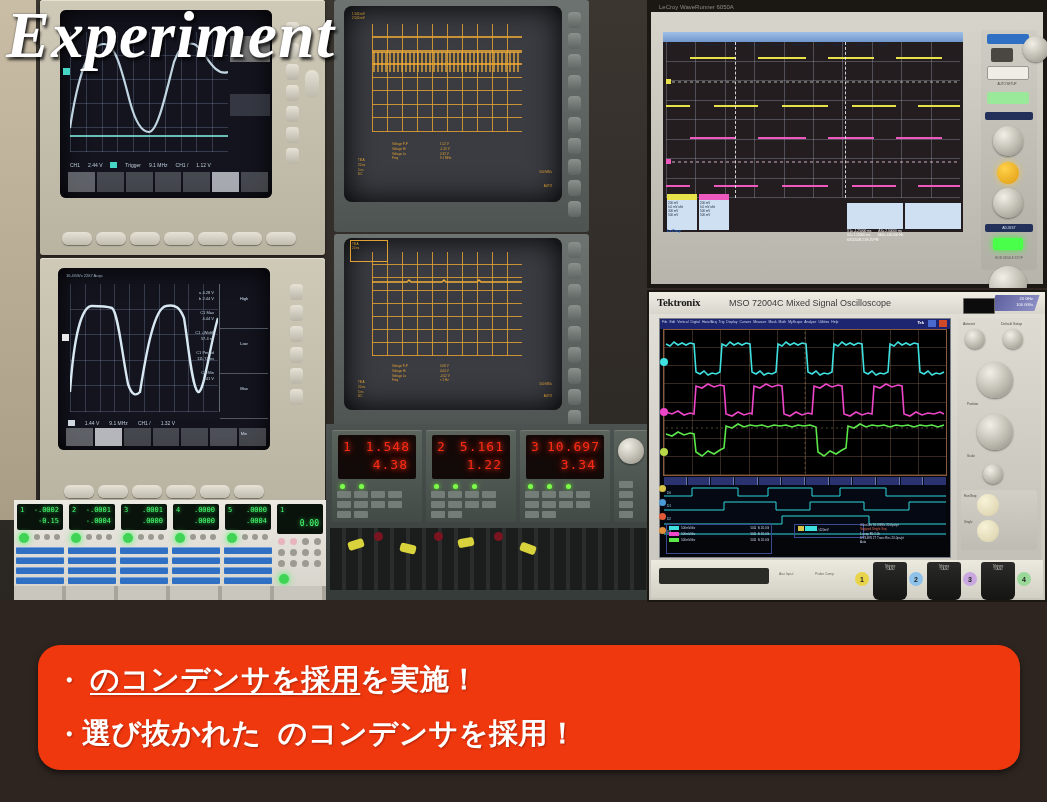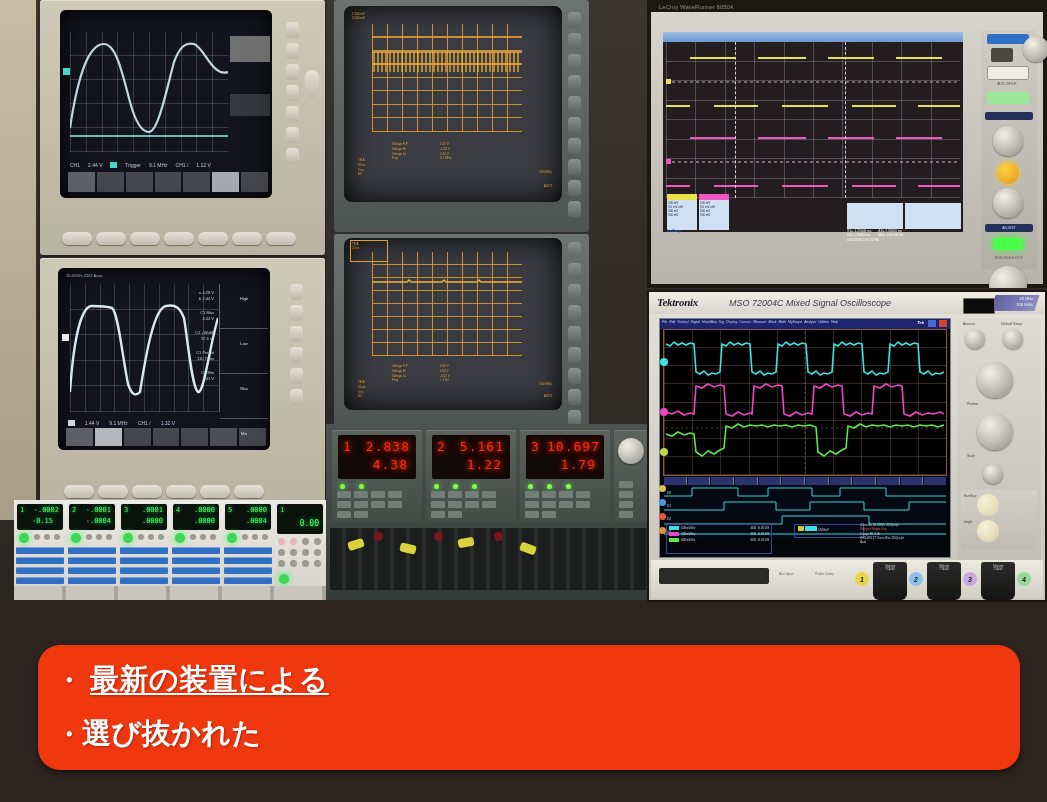--- a/index.html
+++ b/index.html
@@ -75,21 +75,21 @@
   .lc-menubar span{font-size:4px;color:#1b2740;padding:0 2px;line-height:10px;}
   .lc-grid{position:absolute;left:3px;right:3px;top:10px;bottom:34px;
     background-image:
       repeating-linear-gradient(0deg,rgba(160,170,190,.35) 0 1px,transparent 1px 12.5%),
       repeating-linear-gradient(90deg,rgba(160,170,190,.35) 0 1px,transparent 1px 10%);}
   .lc-panel{position:absolute;right:6px;top:18px;width:56px;bottom:14px;
     background:linear-gradient(180deg,#cfcdc3,#b2b0a6);border-radius:2px;}
 
   
   #photo-tek{left:647px;top:290px;width:400px;height:312px;background:#1a1713;}
-  .tk-body{position:absolute;inset:2px;background:linear-gradient(180deg,#e3e1d7,#c8c6bc);font-style:italic;}
+  .tk-body{position:absolute;inset:2px;background:linear-gradient(180deg,#e3e1d7,#c8c6bc);}
   .tk-head{position:absolute;left:0;right:0;top:0;height:22px;background:linear-gradient(180deg,#f0eee4,#d8d6cc);}
   .tk-brand{position:absolute;left:8px;top:4px;font-weight:bold;font-size:11px;color:#1b1b1b;
     font-family:"Liberation Serif",serif;letter-spacing:-.3px;}
   .tk-model{position:absolute;left:80px;top:6px;font-size:9px;color:#3a3a3a;}
   .tk-dpx{position:absolute;right:54px;top:5px;font-size:8px;color:#6a6a84;}
   .tk-badge{position:absolute;right:8px;top:3px;width:44px;height:16px;
     background:linear-gradient(110deg,#5c5f9e,#8e91c6);transform:skewX(-18deg);}
   .tk-screen{position:absolute;left:10px;top:26px;width:290px;height:238px;background:#04060a;
     border:1px solid #7a7f8a;}
   .tk-menubar{position:absolute;left:0;right:0;top:0;height:10px;background:#1d2470;}
@@ -331,21 +331,21 @@
           <i></i>
           <i></i>
           <i></i>
       </div>
     </div>
 
     <div style="position:absolute;left:326px;top:424px;width:327px;height:176px;background:linear-gradient(180deg,#4b5250,#353b39);">
       <div class="psu" style="left:6px;top:6px;width:90px;height:92px;">
         <div class="lcd">
           <div class="led-red" style="position:absolute;left:5px;top:4px;font-size:13px;">1</div>
-          <div class="led-red" style="position:absolute;right:6px;top:4px;font-size:13px;">2.838</div>
+          <div class="led-red" style="position:absolute;right:6px;top:4px;font-size:13px;">1.548</div>
           <div class="led-red" style="position:absolute;right:8px;top:22px;font-size:13px;">4.38</div>
         </div>
         <div style="position:absolute;left:8px;top:54px;display:flex;gap:14px;">
           <span class="lamp"></span>
             <span class="lamp"></span>
         </div>
         <div class="psu-keys">
           <i></i>
             <i></i>
             <i></i>
@@ -379,21 +379,21 @@
             <i></i>
             <i></i>
             <i></i>
             <i></i>
         </div>
       </div>
       <div class="psu" style="left:194px;top:6px;width:90px;height:92px;">
         <div class="lcd">
           <div class="led-red" style="position:absolute;left:5px;top:4px;font-size:13px;">3</div>
           <div class="led-red" style="position:absolute;right:4px;top:4px;font-size:13px;">10.697</div>
-          <div class="led-red" style="position:absolute;right:8px;top:22px;font-size:13px;">1.79</div>
+          <div class="led-red" style="position:absolute;right:8px;top:22px;font-size:13px;">3.34</div>
         </div>
         <div style="position:absolute;left:8px;top:54px;display:flex;gap:14px;">
           <span class="lamp"></span>
             <span class="lamp"></span>
             <span class="lamp"></span>
         </div>
         <div class="psu-keys">
           <i></i>
             <i></i>
             <i></i>
@@ -427,21 +427,21 @@
         <div style="position:absolute;left:164px;top:4px;width:9px;height:9px;border-radius:50%;background:#7a1420;"></div>
       </div>
     </div>
 
     <div class="grack" style="left:14px;top:500px;width:312px;height:88px;">
 
       <div class="gmod" style="left:0px;width:52px;">
         <div class="gl">
           <div class="led-green" style="position:absolute;left:3px;top:2px;font-size:7px;">1</div>
           <div class="led-green" style="position:absolute;right:4px;top:2px;font-size:7px;">-.0002</div>
-          <div class="led-green" style="position:absolute;right:10px;top:13px;font-size:7px;">-0.15</div>
+          <div class="led-green" style="position:absolute;right:4px;top:13px;font-size:7px;">-0.15</div>
         </div>
         <div style="position:absolute;left:5px;top:33px;width:10px;height:10px;border-radius:50%;background:#3fd455;box-shadow:0 0 6px #33ff55;"></div>
         <div style="position:absolute;left:20px;top:34px;display:flex;gap:4px;">
           <i style="display:block;width:6px;height:6px;border-radius:50%;background:#9b9b92;"></i>
           <i style="display:block;width:6px;height:6px;border-radius:50%;background:#9b9b92;"></i>
           <i style="display:block;width:6px;height:6px;border-radius:50%;background:#9b9b92;"></i>
         </div>
         <div class="bluebar" style="top:47px;"></div>
           <div class="bluebar" style="top:57px;"></div>
         <div class="bluebar" style="top:67px;"></div>
@@ -786,28 +786,31 @@
         </div>
         <div style="position:absolute;left:330px;top:2px;width:30px;height:32px;background:linear-gradient(180deg,#2a2a28,#141412);border-radius:3px 3px 6px 6px;font-size:2.6px;color:#cfcfc8;padding:3px 2px;text-align:center;">Tektronix<br>TCA-N2</div>
 
         <div style="position:absolute;left:366px;top:4px;width:16px;height:28px;">
           <div class="bnc" style="left:0;top:8px;background:#9ad89a;">4</div>
         </div>
       </div>
     </div>
   </div>
 
+  <div id="title">Experiment</div>
 
   <div id="callout">
     <div class="line" id="line1">
       <span class="bullet">・</span>
       <span class="sp"></span>
-      <span class="seg u">最新の装置による</span>
+      <span class="seg u">のコンデンサを採用</span>
+      <span class="seg">を実施！</span>
     </div>
     <div class="line" id="line2">
       <span class="bullet">・</span>
       <span class="seg">選び抜かれた</span>
       <span class="sp"></span>
       <span class="sp"></span>
+      <span class="seg">のコンデンサを採用！</span>
     </div>
   </div>
 
 </div>
 
 </body></html>

